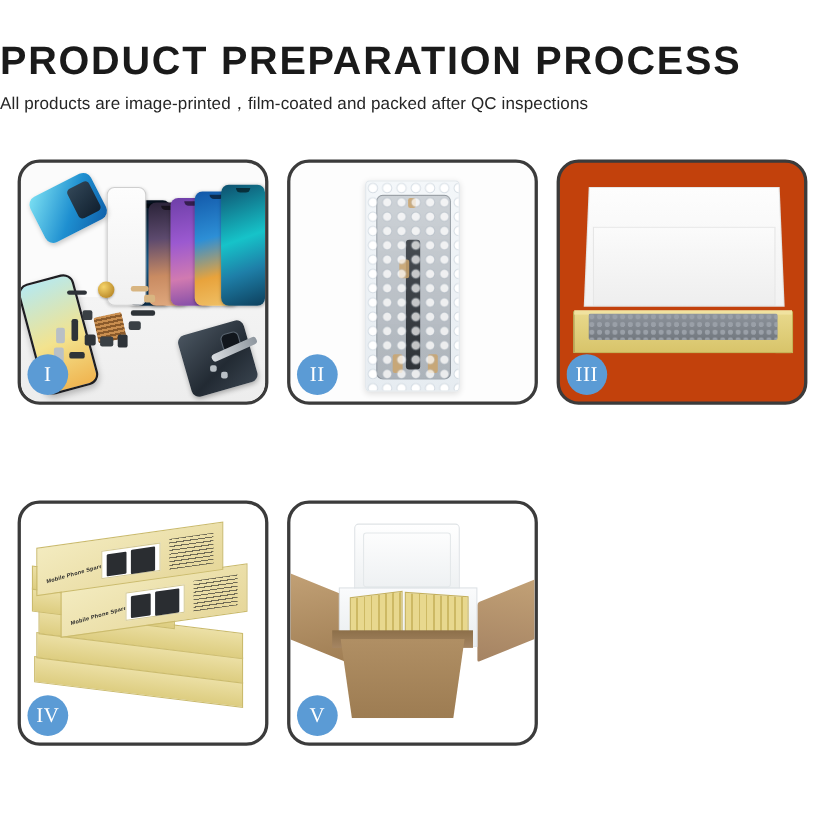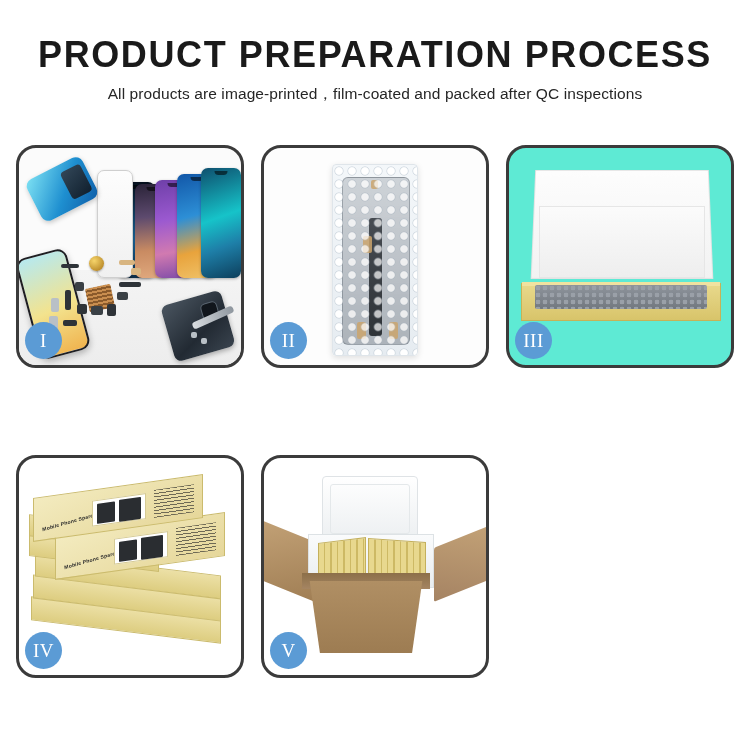--- a/index.html
+++ b/index.html
@@ -18,21 +18,20 @@
     height: 750px;
     background: #ffffff;
   }
 
   
   .header {
     position: absolute;
     top: 36px;
     left: 0;
     width: 750px;
-    text-align: center;
   }
 
   .title {
     font-size: 36px;
     font-weight: 700;
     letter-spacing: 1.6px;
     color: #1a1a1a;
     line-height: 1.05;
     font-family: "Liberation Sans", sans-serif;
   }
@@ -195,21 +194,21 @@
     position: absolute; width: 9px; height: 17px; background: #cba46c;
     border-radius: 2px; opacity: .85;
   }
   .bag-overlay {
     position: absolute; inset: 0; border-radius: 4px;
     background:
       radial-gradient(circle at 6px 6px, rgba(255,255,255,.7) 3.2px, rgba(190,200,210,.32) 4.2px, transparent 5px) 0 0/13px 13px;
   }
 
   
-  .p3 { background: #5eead4; }
+  .p3 { background: #c2410c; }
   .box3-lid {
     position: absolute; left: 24px; top: 20px; width: 178px; height: 110px;
     background: linear-gradient(180deg,#fdfdfd,#f2f2f2);
     border: 1px solid #e3e3e3;
     transform: perspective(300px) rotateX(8deg);
   }
   .box3-foam {
     position: absolute; left: 30px; top: 58px; width: 166px; height: 72px;
     background: linear-gradient(180deg,#fbfbfb,#eeeeee); border: 1px solid #e6e6e6;
   }

